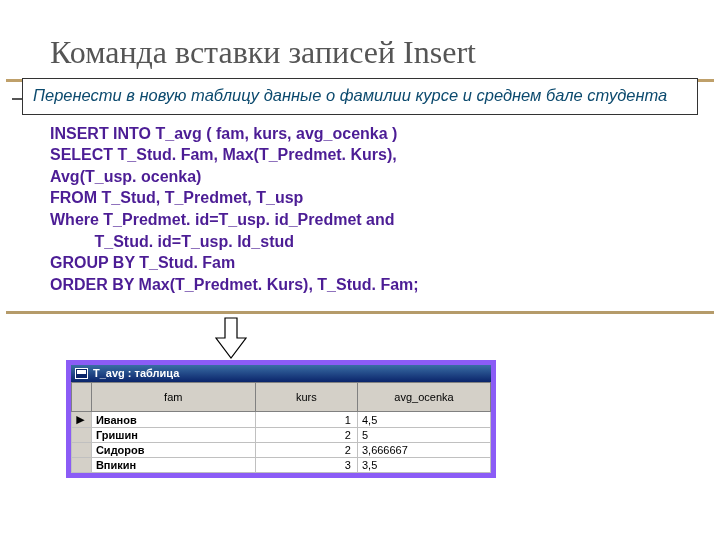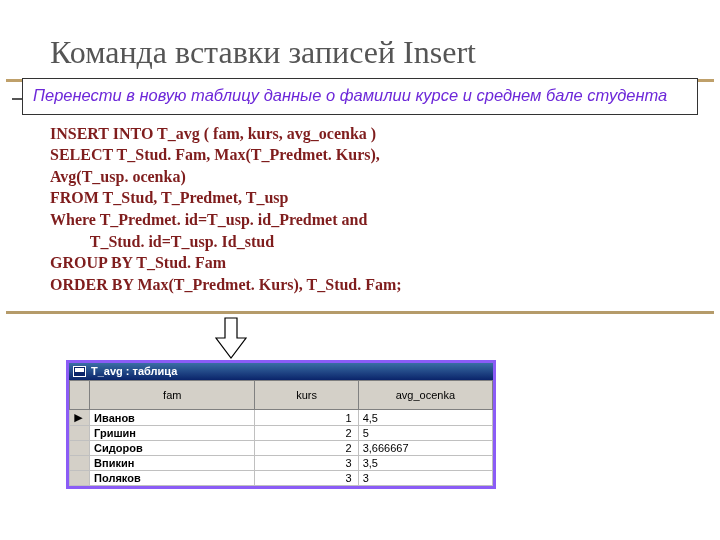--- a/index.html
+++ b/index.html
@@ -23,32 +23,32 @@
     background: #bfa06a;
     margin: 0 6px 0 6px;
   }
   .task-box {
     margin: -4px 22px 6px 22px;
     border: 1.5px solid #333;
     padding: 6px 10px 8px 10px;
     font-style: italic;
     font-family: Arial, sans-serif;
     font-size: 16.5px;
-    color: #6d28d9;
+    color: #0c4a6e;
     background: #fff;
     line-height: 1.25;
     position: relative;
     z-index: 2;
   }
   .sql-block {
     margin: 8px 50px 6px 50px;
-    font-family: Liberation Serif, serif;
+    font-family: Liberation Sans, sans-serif;
     font-size: 16px;
     font-weight: bold;
-    color: #7f1d1d;
+    color: #4c1d95;
     line-height: 1.35;
     white-space: pre;
   }
   .divider {
     height: 3px;
     background: #b59b6a;
     margin: 16px 6px 0 6px;
   }
   .arrow-wrap {
     position: relative;
@@ -56,21 +56,21 @@
     margin-top: 6px;
   }
   .arrow {
     position: absolute;
     left: 210px;
     top: -4px;
   }
   .table-window {
     margin: 0 0 0 66px;
     width: 430px;
-    border: 3px solid #8b5cf6;
+    border: 5px solid #8b5cf6;
     font-family: Tahoma, Arial, sans-serif;
     font-size: 11px;
     background: #fff;
   }
   .table-titlebar {
     background: linear-gradient(to bottom, #3a6ea5, #0a246a);
     color: #fff;
     font-weight: bold;
     padding: 2px 4px 3px 4px;
     display: flex;
@@ -193,21 +193,15 @@
         <td class="col-fam">Сидоров</td>
         <td class="col-kurs">2</td>
         <td class="col-avg">3,666667</td>
       </tr>
       <tr>
         <td class="row-selector"></td>
         <td class="col-fam">Впикин</td>
         <td class="col-kurs">3</td>
         <td class="col-avg">3,5</td>
       </tr>
-      <tr>
-        <td class="row-selector"></td>
-        <td class="col-fam">Поляков</td>
-        <td class="col-kurs">3</td>
-        <td class="col-avg">3</td>
-      </tr>
     </tbody>
   </table>
 </div>
 
 </body></html>

